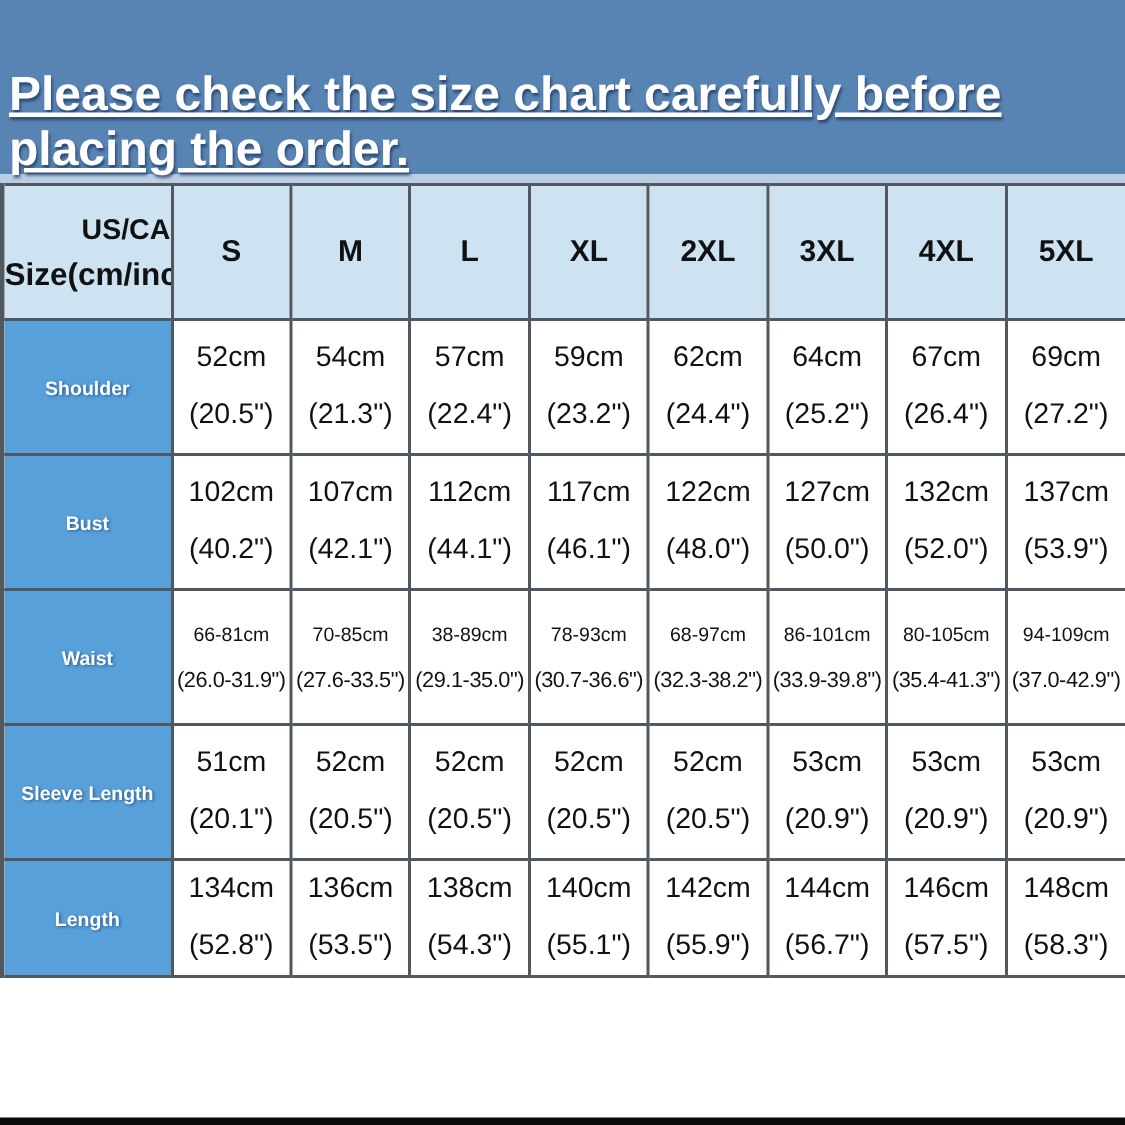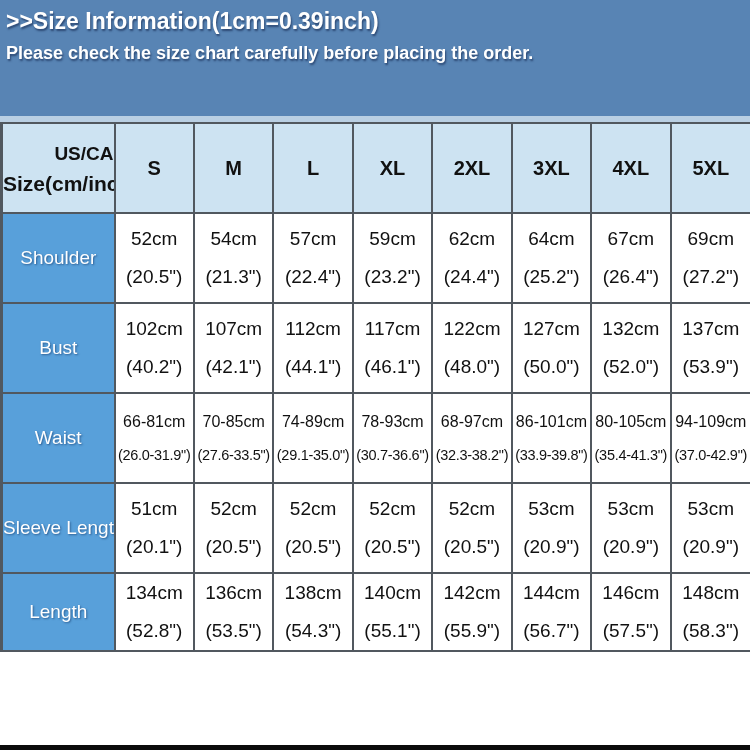--- a/index.html
+++ b/index.html
@@ -26,25 +26,26 @@
     padding: 8px 0 0 6px;
   }
   .banner-title {
     color: var(--text-light, #ffffff);
     font-size: 23px;
     font-weight: bold;
     letter-spacing: 0px;
     text-shadow: 1px 2px 2px rgba(20, 40, 80, 0.65);
   }
   .banner-notice {
-    margin-top: 8px;
+    margin-top: 36px;
     color: var(--text-light, #ffffff);
-    font-size: 18px;
+    font-size: 32px;
     font-weight: bold;
     text-shadow: 1px 2px 2px rgba(20, 40, 80, 0.65);
+    text-decoration: underline;
   }
   .banner-gap {
     width: 750px;
     height: 6px;
     background: var(--banner-gap, #b9cfe3);
   }
   
   table.size-table {
     table-layout: fixed;
     border-collapse: collapse;
@@ -83,56 +84,55 @@
   }
   th.corner-cell div.line2 {
     font-size: 21px;
     font-weight: bold;
     line-height: 1.3;
     white-space: nowrap;
   }
   tr.measure-row th.label-cell {
     background: var(--label-cell-bg, #58a0da);
     color: var(--text-light, #ffffff);
-    font-weight: normal;
-    font-size: 19px;
+    font-weight: bold;
+    font-size: 13px;
     white-space: nowrap;
     text-shadow: 1px 1px 2px rgba(10, 40, 90, 0.55);
   }
   tr.measure-row td {
     background: var(--data-cell-bg, #ffffff);
     font-weight: normal;
   }
   tr.measure-row td .cm-line {
     font-size: 19px;
     margin-bottom: 16px;
     white-space: nowrap;
   }
   tr.measure-row td .inch-line {
     font-size: 19px;
     white-space: nowrap;
   }
-  tr.measure-row td .cm-line.narrow  { font-size: 16px; }
+  tr.measure-row td .cm-line.narrow  { font-size: 13px; }
   tr.measure-row td .inch-line.narrow{ font-size: 14.5px; letter-spacing: -0.3px; }
   
   .bottom-bar {
     position: absolute;
     left: 0; bottom: 0;
     width: 750px;
     height: 5px;
     background: var(--bottom-bar, #0b0b0b);
   }
 </style>
 </head>
 <body>
 
 <div class="page">
 
   <header class="banner">
-    <div class="banner-title">&gt;&gt;Size Information(1cm=0.39inch)</div>
     <div class="banner-notice">Please check the size chart carefully before placing the order.</div>
   </header>
   <div class="banner-gap"></div>
 
   <table class="size-table">
     <colgroup>
       <col style="width:113px">
       <col>
         <col>
         <col>
@@ -231,21 +231,21 @@
           <th class="label-cell">Waist</th>
           <td>
             <div class="cm-line narrow">66-81cm</div>
             <div class="inch-line narrow">(26.0-31.9")</div>
           </td>
           <td>
             <div class="cm-line narrow">70-85cm</div>
             <div class="inch-line narrow">(27.6-33.5")</div>
           </td>
           <td>
-            <div class="cm-line narrow">74-89cm</div>
+            <div class="cm-line narrow">38-89cm</div>
             <div class="inch-line narrow">(29.1-35.0")</div>
           </td>
           <td>
             <div class="cm-line narrow">78-93cm</div>
             <div class="inch-line narrow">(30.7-36.6")</div>
           </td>
           <td>
             <div class="cm-line narrow">68-97cm</div>
             <div class="inch-line narrow">(32.3-38.2")</div>
           </td>

